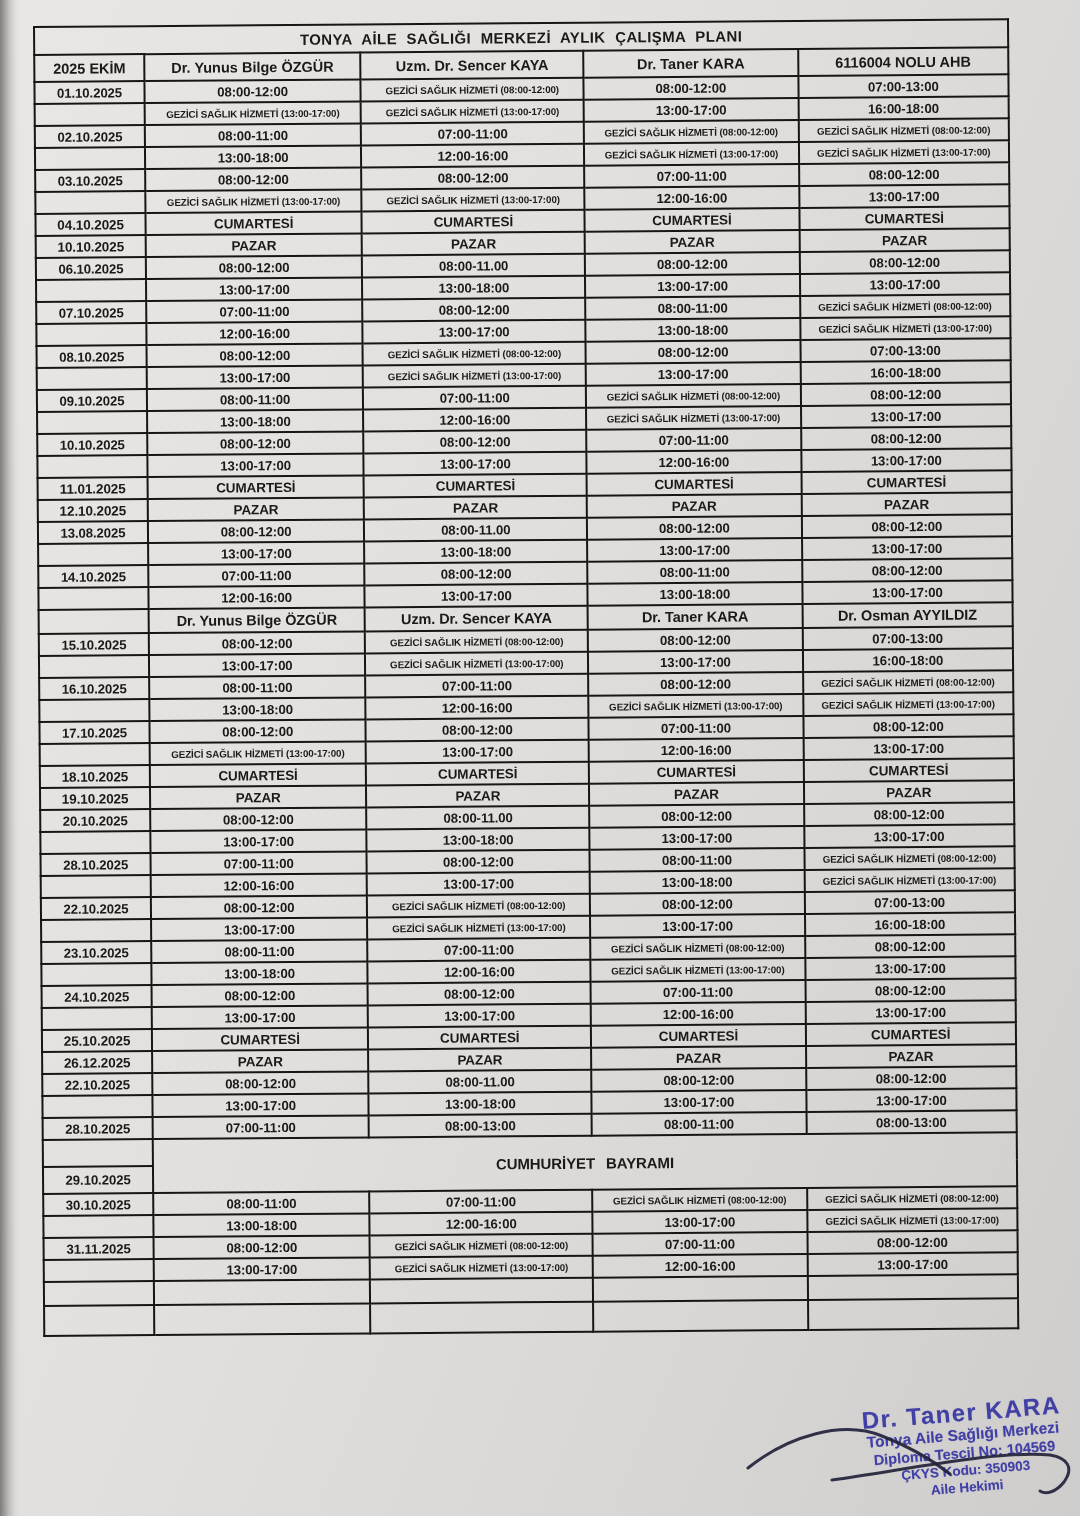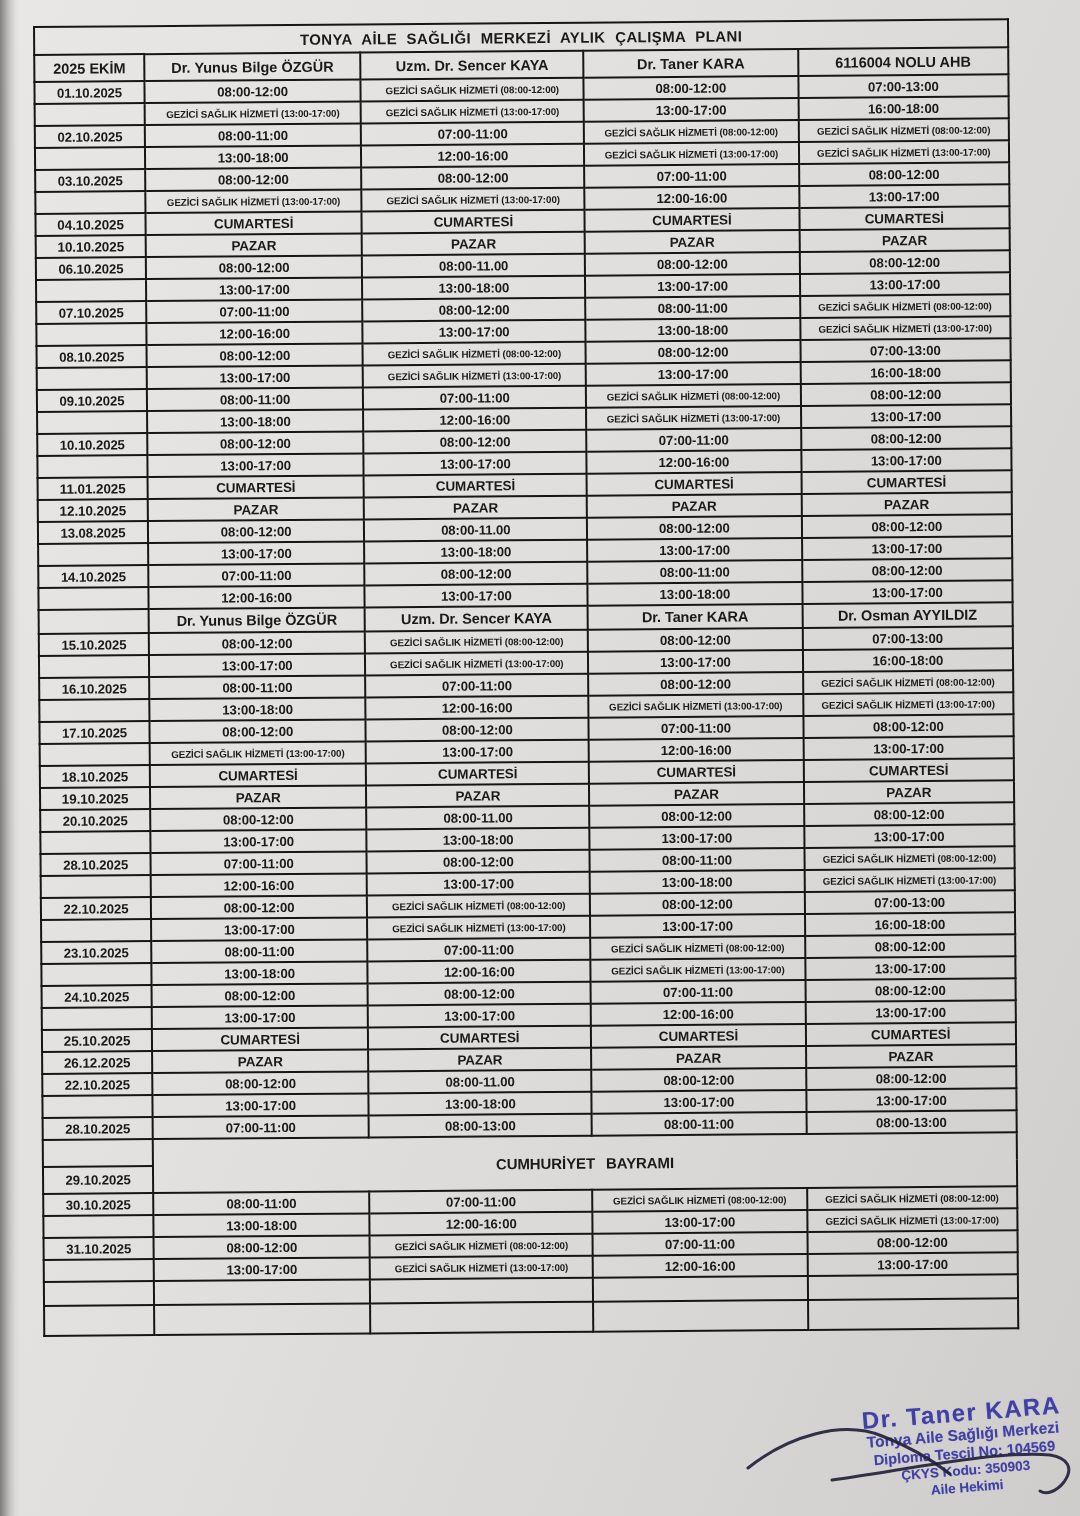--- a/index.html
+++ b/index.html
@@ -429,21 +429,21 @@
             <td class="gezici">GEZİCİ SAĞLIK HİZMETİ (08:00-12:00)</td>
           </tr>
           <tr class="times">
             <td class="date"></td>
             <td>13:00-18:00</td>
             <td>12:00-16:00</td>
             <td>13:00-17:00</td>
             <td class="gezici">GEZİCİ SAĞLIK HİZMETİ (13:00-17:00)</td>
           </tr>
           <tr class="times">
-            <td class="date">31.10.2025</td>
+            <td class="date">31.11.2025</td>
             <td>08:00-12:00</td>
             <td class="gezici">GEZİCİ SAĞLIK HİZMETİ (08:00-12:00)</td>
             <td>07:00-11:00</td>
             <td>08:00-12:00</td>
           </tr>
           <tr class="times">
             <td class="date"></td>
             <td>13:00-17:00</td>
             <td class="gezici">GEZİCİ SAĞLIK HİZMETİ (13:00-17:00)</td>
             <td>12:00-16:00</td>

